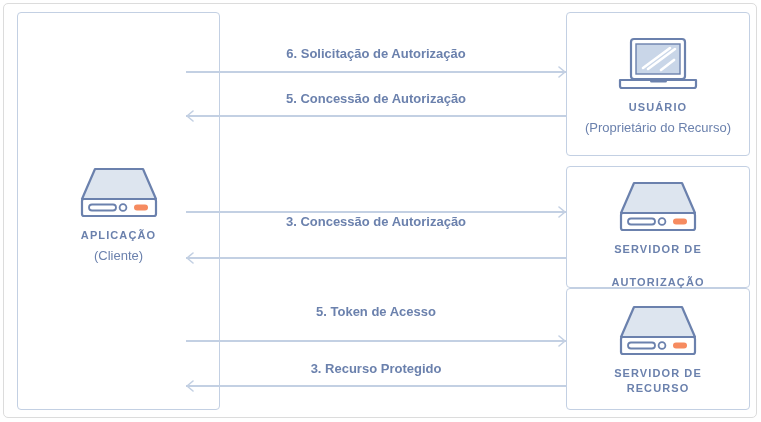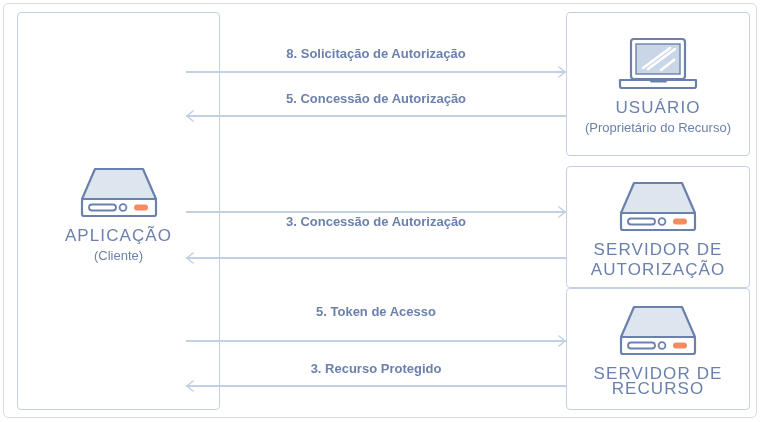--- a/index.html
+++ b/index.html
@@ -74,22 +74,22 @@
     left: 0;
     width: 100%;
     text-align: center;
   }
   #app-content   { top: 152px; }
   #user-content  { top: 22px; }
   #auth-content  { top: 12px; }
   #res-content   { top: 14px; }
 
   .node-title {
-    font-size: 17px;
-    font-weight: normal;
+    font-size: 11px;
+    font-weight: bold;
     letter-spacing: 1.1px;
     color: #6b81ad;
     line-height: 15px;
     margin-top: 7px;
     text-transform: uppercase;
   }
   .node-subtitle {
     font-size: 13px;
     color: #6b81ad;
     line-height: 17px;
@@ -200,41 +200,41 @@
       <span class="icon-wrap">
         <svg width="84" height="56" viewBox="0 0 84 56" xmlns="http://www.w3.org/2000/svg">
           <polygon points="18,4 66,4 79,34 5,34" fill="#dde5ef" stroke="#6b81ad" stroke-width="2.2" stroke-linejoin="round"></polygon>
           <rect x="5" y="34" width="74" height="17" rx="2" fill="#ffffff" stroke="#6b81ad" stroke-width="2.2"></rect>
           <rect x="12" y="39.5" width="27" height="6" rx="3" fill="#ffffff" stroke="#6b81ad" stroke-width="1.8"></rect>
           <circle cx="46" cy="42.5" r="3.4" fill="#ffffff" stroke="#6b81ad" stroke-width="1.8"></circle>
           <rect x="57" y="39.5" width="14" height="6" rx="3" fill="#f68b60"></rect>
         </svg>
       </span>
       <div class="node-title">SERVIDOR DE</div>
-      <div class="node-title" style="margin-top:5px;">AUTORIZAÇÃO</div>
+      <div class="node-title" style="margin-top:18px;">AUTORIZAÇÃO</div>
     </div>
   </div>
 
   <div class="node-box" id="resourceserver-box">
     <div class="node-content" id="res-content">
       <span class="icon-wrap">
         <svg width="84" height="56" viewBox="0 0 84 56" xmlns="http://www.w3.org/2000/svg">
           <polygon points="18,4 66,4 79,34 5,34" fill="#dde5ef" stroke="#6b81ad" stroke-width="2.2" stroke-linejoin="round"></polygon>
           <rect x="5" y="34" width="74" height="17" rx="2" fill="#ffffff" stroke="#6b81ad" stroke-width="2.2"></rect>
           <rect x="12" y="39.5" width="27" height="6" rx="3" fill="#ffffff" stroke="#6b81ad" stroke-width="1.8"></rect>
           <circle cx="46" cy="42.5" r="3.4" fill="#ffffff" stroke="#6b81ad" stroke-width="1.8"></circle>
           <rect x="57" y="39.5" width="14" height="6" rx="3" fill="#f68b60"></rect>
         </svg>
       </span>
       <div class="node-title">SERVIDOR DE</div>
       <div class="node-title" style="margin-top:0;">RECURSO</div>
     </div>
   </div>
 
-  <div class="flow-label" id="flow-label-1">8. Solicitação de Autorização</div>
+  <div class="flow-label" id="flow-label-1">6. Solicitação de Autorização</div>
   <div class="flow to-right" id="flow-1">
     <div class="line"></div>
     <svg class="head" viewBox="0 0 12 12" xmlns="http://www.w3.org/2000/svg">
       <polyline points="4,1 10,6 4,11" fill="none" stroke="#c3d0e3" stroke-width="1.6" stroke-linecap="round" stroke-linejoin="round"></polyline>
     </svg>
   </div>
 
   <div class="flow-label" id="flow-label-2">5. Concessão de Autorização</div>
   <div class="flow to-left" id="flow-2">
     <div class="line"></div>

